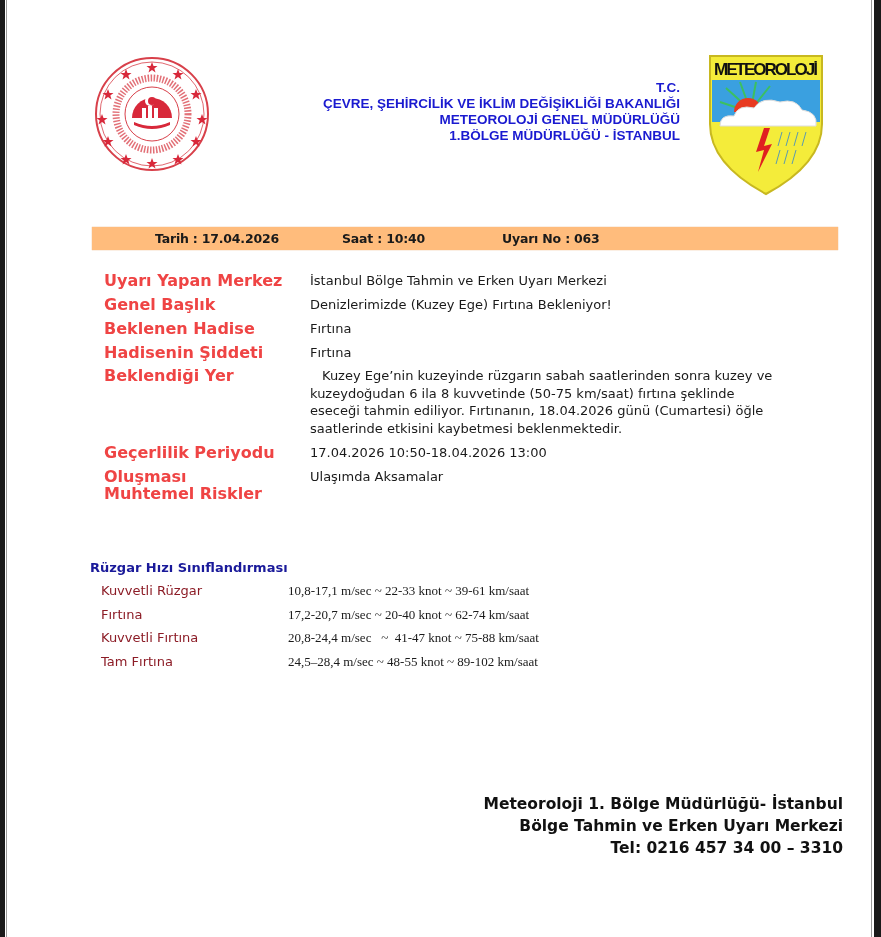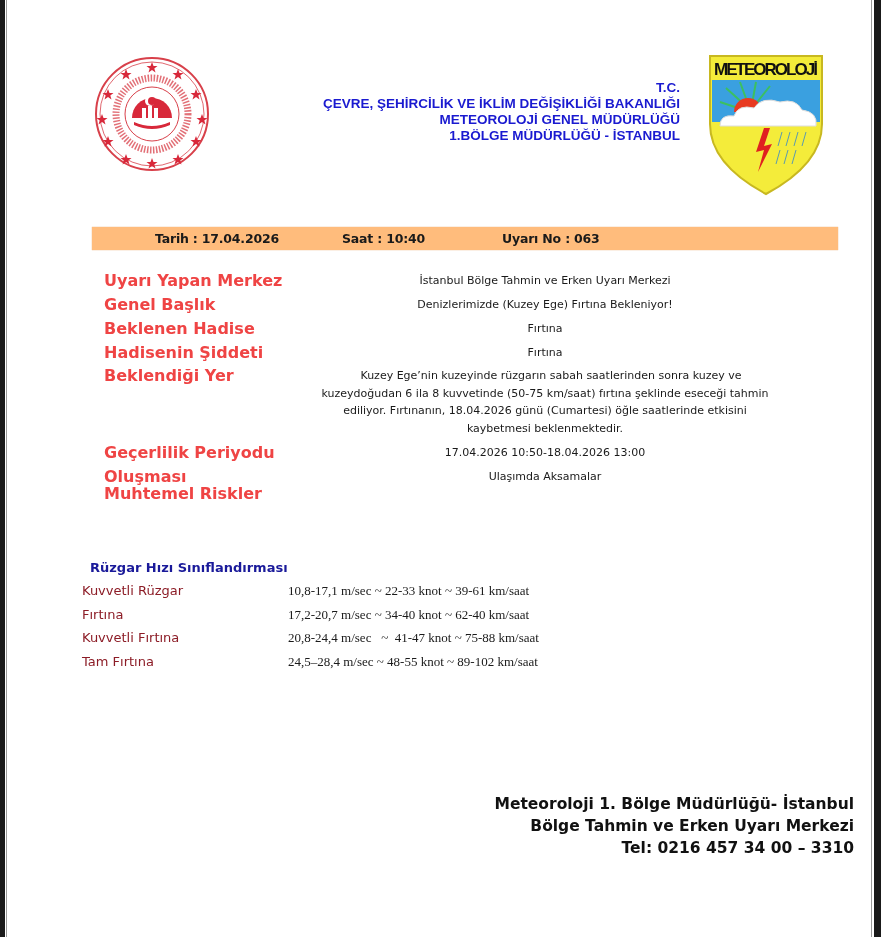--- a/index.html
+++ b/index.html
@@ -31,34 +31,34 @@
     .info-bar span { position: absolute; top: 4px; white-space: nowrap; letter-spacing: -0.2px; }
 
     
     .detail { position: absolute; left: 104px; top: 272px; width: 700px; }
     .row { position: absolute; left: 0; width: 700px; }
     .lbl {
       position: absolute; left: 0; width: 200px; font-weight: bold; color: #ef4444;
       font-size: 16px; line-height: 17px;
     }
     .val {
-      position: absolute; left: 206px; width: 470px; color: #1a1a1a; font-size: 11px; line-height: 17.5px; text-align: center;
+      position: absolute; left: 206px; width: 470px; color: #1a1a1a; font-size: 13px; line-height: 17.5px;
     }
 
     
     .wind-title {
       position: absolute; left: 90px; top: 560px; font-weight: bold; color: #1a1a9a; font-size: 13px;
     }
     .wind-row { position: absolute; left: 0; width: 881px; height: 20px; }
-    .wind-name { position: absolute; left: 82px; color: #8c1c26; font-size: 13px; }
+    .wind-name { position: absolute; left: 101px; color: #8c1c26; font-size: 13px; }
     .wind-val { position: absolute; left: 288px; color: #1a1a1a; font-size: 13px; white-space: pre; font-family: Liberation Serif, serif; }
 
     
     .footer {
-      position: absolute; right: 27px; top: 793px; text-align: right;
+      position: absolute; right: 38px; top: 793px; text-align: right;
       font-weight: bold; color: #111; font-size: 15.5px; line-height: 22px;
     }
   </style>
 </head>
 <body>
 
 <div class="edge-left"></div>
 <div class="edge-right"></div>
 
 <svg class="seal" viewBox="0 0 116 116">
@@ -159,21 +159,21 @@
   </div>
 </div>
 
 <div class="wind-title">Rüzgar Hızı Sınıflandırması</div>
 <div class="wind-row" style="top:583px">
   <span class="wind-name">Kuvvetli Rüzgar</span>
   <span class="wind-val">10,8-17,1 m/sec ~ 22-33 knot ~ 39-61 km/saat</span>
 </div>
 <div class="wind-row" style="top:607px">
   <span class="wind-name">Fırtına</span>
-  <span class="wind-val">17,2-20,7 m/sec ~ 34-40 knot ~ 62-40 km/saat</span>
+  <span class="wind-val">17,2-20,7 m/sec ~ 20-40 knot ~ 62-74 km/saat</span>
 </div>
 <div class="wind-row" style="top:630px">
   <span class="wind-name">Kuvvetli Fırtına</span>
   <span class="wind-val">20,8-24,4 m/sec   ~  41-47 knot ~ 75-88 km/saat</span>
 </div>
 <div class="wind-row" style="top:654px">
   <span class="wind-name">Tam Fırtına</span>
   <span class="wind-val">24,5–28,4 m/sec ~ 48-55 knot ~ 89-102 km/saat</span>
 </div>
 

